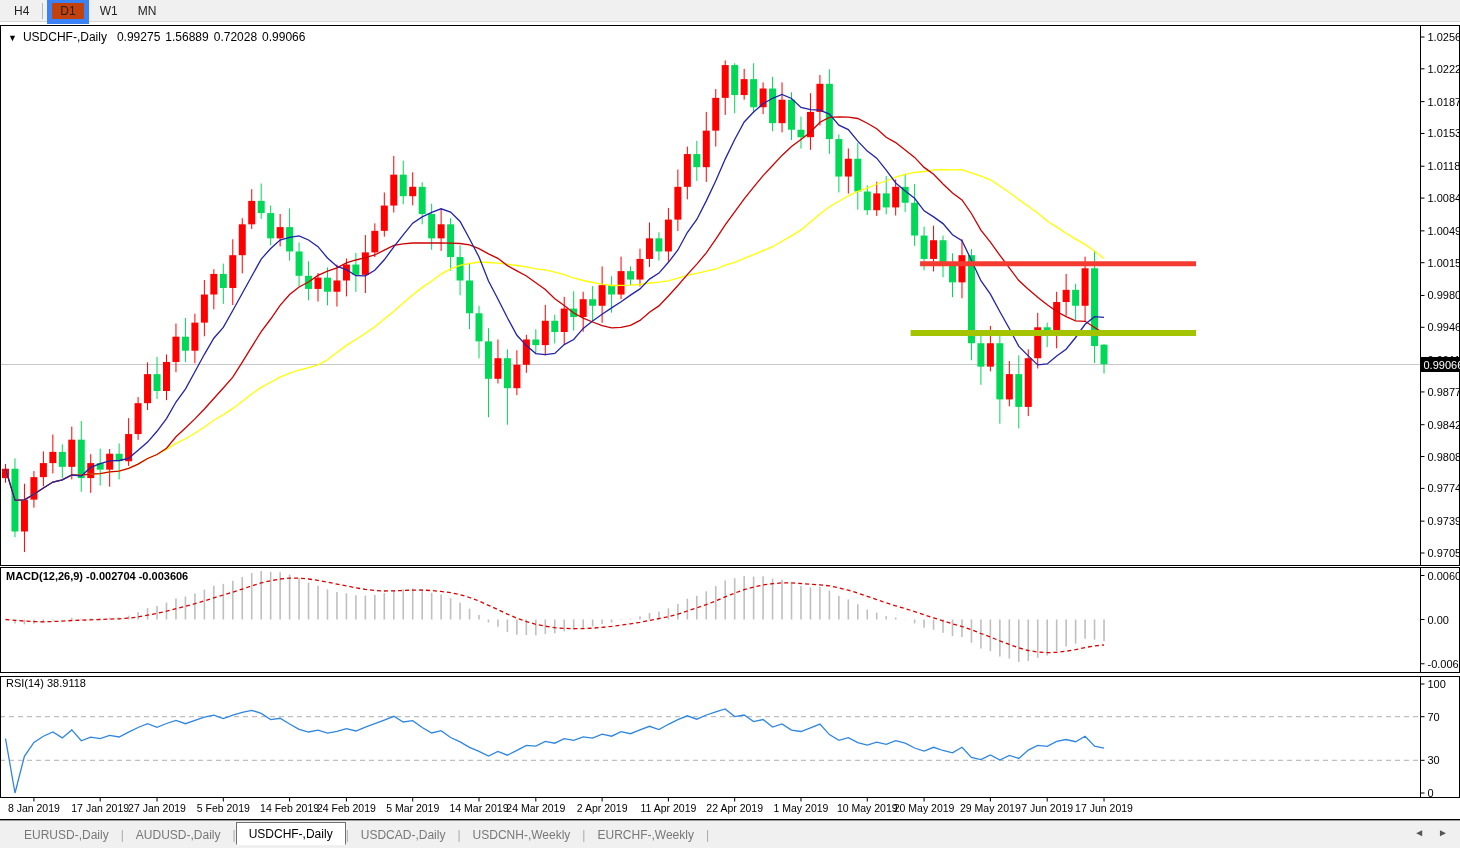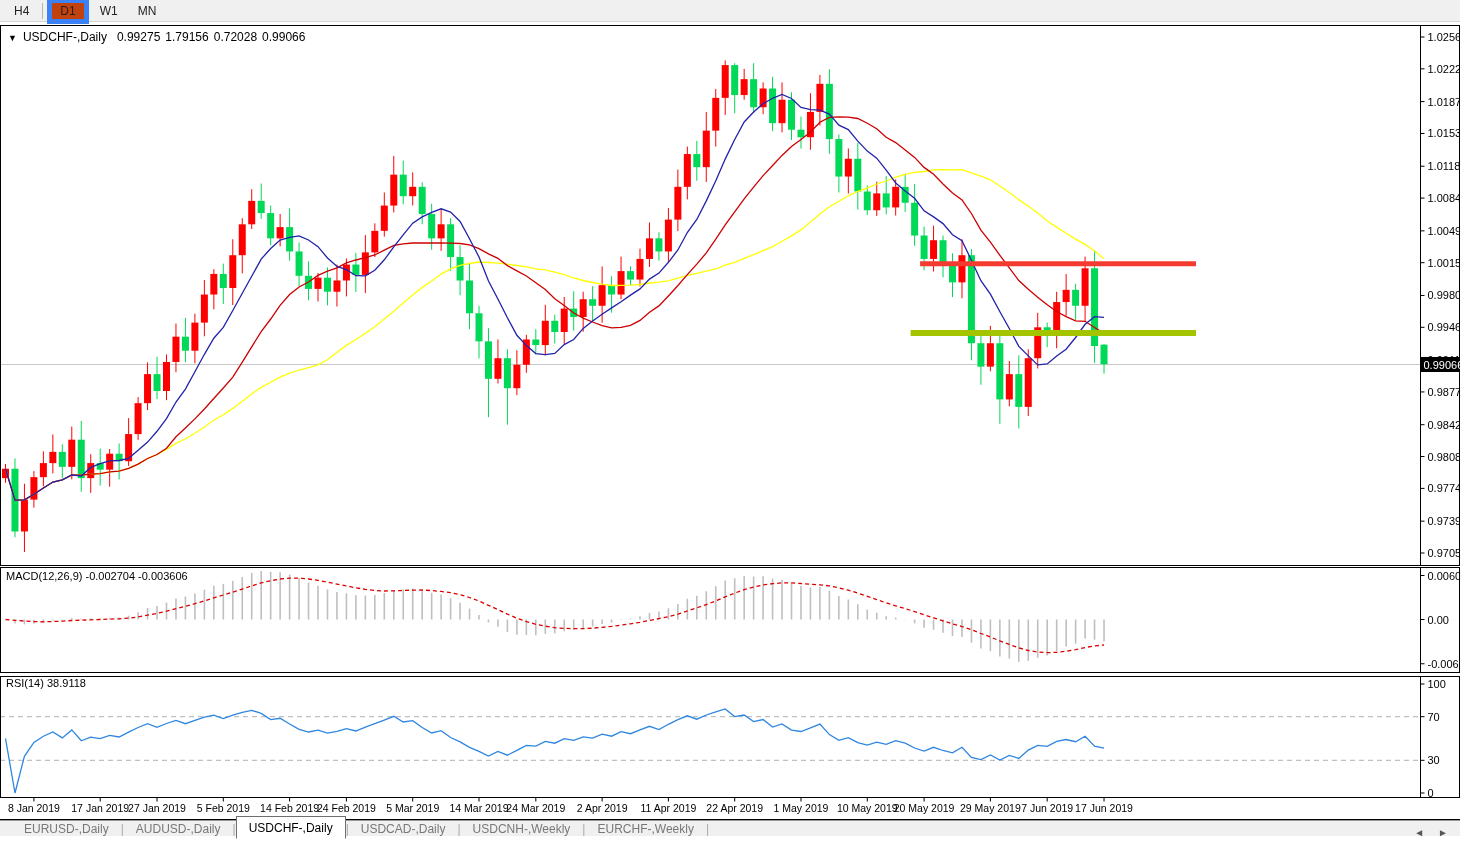--- a/index.html
+++ b/index.html
@@ -16,25 +16,25 @@
   
   #chartwin{position:absolute;left:0;top:24px;width:1460px;height:796px;background:#fff;}
   #chartsvg{position:absolute;left:0;top:0;}
 
   #charttitle{position:absolute;left:8px;top:6px;font-size:12px;color:#000;white-space:nowrap;}
   #charttitle .tri{font-size:9px;margin-right:6px;}
   #charttitle .sym{margin-right:10px;}
   #charttitle span.px{margin-right:5px;}
 
   .panel-label{position:absolute;font-size:11px;color:#000;white-space:nowrap;}
-  #macdlabel{left:6px;top:546px;}
+  #macdlabel{left:6px;top:546px;font-weight:bold;}
   #rsilabel{left:6px;top:653px;text-align:center;}
 
   
-  #tabbar{position:absolute;left:0;top:820px;width:1460px;height:16px;background:#f0f0f0;
+  #tabbar{position:absolute;left:0;top:820px;width:1460px;height:28px;background:#f0f0f0;
           border-top:1px solid #9a9a9a;display:flex;align-items:center;padding-left:12px;box-sizing:border-box;}
   .tab{font-size:12px;color:#787878;padding:3px 12px;white-space:nowrap;cursor:default;}
   .tab.active{background:#ffffff;color:#000;border:1px solid #6e6e6e;border-bottom:1px solid #fff;margin-top:-2px;padding-top:4px;}
   .tabsep{color:#aaa;font-size:12px;}
   #tabarrows{position:absolute;right:18px;top:827px;font-size:10px;color:#555;letter-spacing:14px;}
 </style>
 </head>
 <body>
 
 <div id="screen">
@@ -511,21 +511,21 @@
           <line x1="990.3800000000001" y1="773.5" x2="990.3800000000001" y2="777.5" stroke="#000"></line>
           <text font-family="&quot;Liberation Sans&quot;,sans-serif" font-size="10.5px" fill="#000" x="990.3800000000001" y="788" text-anchor="middle">29 May 2019</text>
           <line x1="1047.2" y1="773.5" x2="1047.2" y2="777.5" stroke="#000"></line>
           <text font-family="&quot;Liberation Sans&quot;,sans-serif" font-size="10.5px" fill="#000" x="1047.2" y="788" text-anchor="middle">7 Jun 2019</text>
           <line x1="1104.02" y1="773.5" x2="1104.02" y2="777.5" stroke="#000"></line>
           <text font-family="&quot;Liberation Sans&quot;,sans-serif" font-size="10.5px" fill="#000" x="1104.02" y="788" text-anchor="middle">17 Jun 2019</text>
         </g>
       </svg>
 
     <div id="charttitle">
-      <span class="tri">▼</span><span class="sym">USDCHF-,Daily</span><span class="px">0.99275</span><span class="px">1.79156</span><span class="px">0.72028</span><span class="px">0.99066</span>
+      <span class="tri">▼</span><span class="sym">USDCHF-,Daily</span><span class="px">0.99275</span><span class="px">1.56889</span><span class="px">0.72028</span><span class="px">0.99066</span>
     </div>
 
     <div id="macdlabel" class="panel-label">
       <span>MACD(12,26,9)</span>&nbsp;<span>-0.002704 -0.003606</span>
     </div>
     <div id="rsilabel" class="panel-label">
       <span>RSI(14)</span>&nbsp;<span>38.9118</span>
     </div>
   </div>
 

